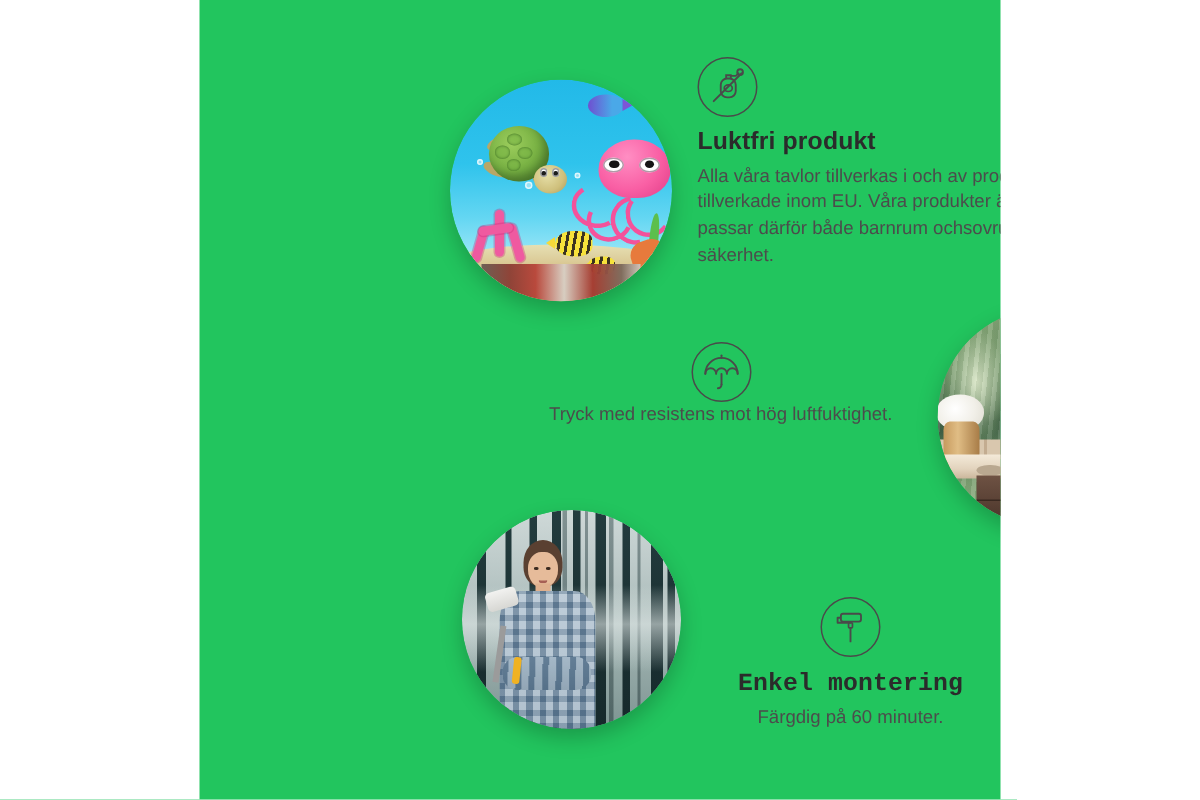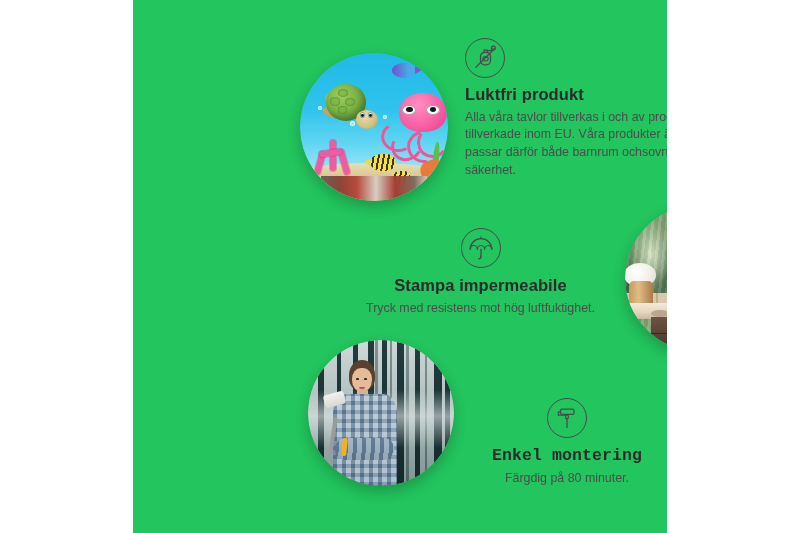--- a/index.html
+++ b/index.html
@@ -411,21 +411,20 @@
     <div class="feature" id="feature-waterproof">
       <span class="feature-icon">
         <svg width="38" height="38" viewBox="0 0 38 38" aria-hidden="true">
           <path d="M8.2 20.3c0-5.9 4.8-10.7 10.8-10.7s10.8 4.8 10.8 10.7" fill="none" stroke="#4a4a4a" stroke-width="1.3" stroke-linecap="round"></path>
           <path d="M8.2 20.3c0-2.1 1.6-3.8 3.6-3.8s3.6 1.7 3.6 3.8c0-2.1 1.6-3.8 3.6-3.8s3.6 1.7 3.6 3.8c0-2.1 1.6-3.8 3.6-3.8s3.6 1.7 3.6 3.8" fill="none" stroke="#4a4a4a" stroke-width="1.2" stroke-linejoin="round"></path>
           <line x1="19" y1="20.3" x2="19" y2="27.4" stroke="#4a4a4a" stroke-width="1.3" stroke-linecap="round"></line>
           <path d="M19 27.4c0 1.4-1.1 2.4-2.4 2.4" fill="none" stroke="#4a4a4a" stroke-width="1.3" stroke-linecap="round"></path>
           <line x1="19" y1="9.6" x2="19" y2="7.9" stroke="#4a4a4a" stroke-width="1.2" stroke-linecap="round"></line>
         </svg>
       </span>
-      <div class="feature-title">Stampa impermeabile</div>
       <p class="feature-desc">Tryck med resistens mot hög luftfuktighet.</p>
     </div>
 
     <div class="photo-circle" id="photo-bathroom">
       <div class="photo-inner">
         <div class="bath-wall"></div>
         <div class="bath-backsplash"></div>
         <div class="bath-flowers"></div>
         <div class="bath-vase"></div>
 
@@ -479,17 +478,17 @@
     <div class="feature" id="feature-mounting">
       <span class="feature-icon">
         <svg width="38" height="38" viewBox="0 0 38 38" aria-hidden="true">
           <rect x="12.6" y="10.2" width="13.4" height="5.2" rx="1.4" fill="none" stroke="#4a4a4a" stroke-width="1.25"></rect>
           <path d="M12.6 12.8h-2.2v3.4h8.6" fill="none" stroke="#4a4a4a" stroke-width="1.25" stroke-linejoin="round"></path>
           <rect x="17.7" y="16.2" width="2.6" height="3.4" rx="0.6" fill="none" stroke="#4a4a4a" stroke-width="1.15"></rect>
           <line x1="19" y1="19.6" x2="19" y2="28.6" stroke="#4a4a4a" stroke-width="1.25" stroke-linecap="round"></line>
         </svg>
       </span>
       <div class="feature-title">Enkel montering</div>
-      <p class="feature-desc">Färgdig på 80 minuter.</p>
+      <p class="feature-desc">Färgdig på 60 minuter.</p>
     </div>
 
   </div>
 </div>
 
 </body></html>

